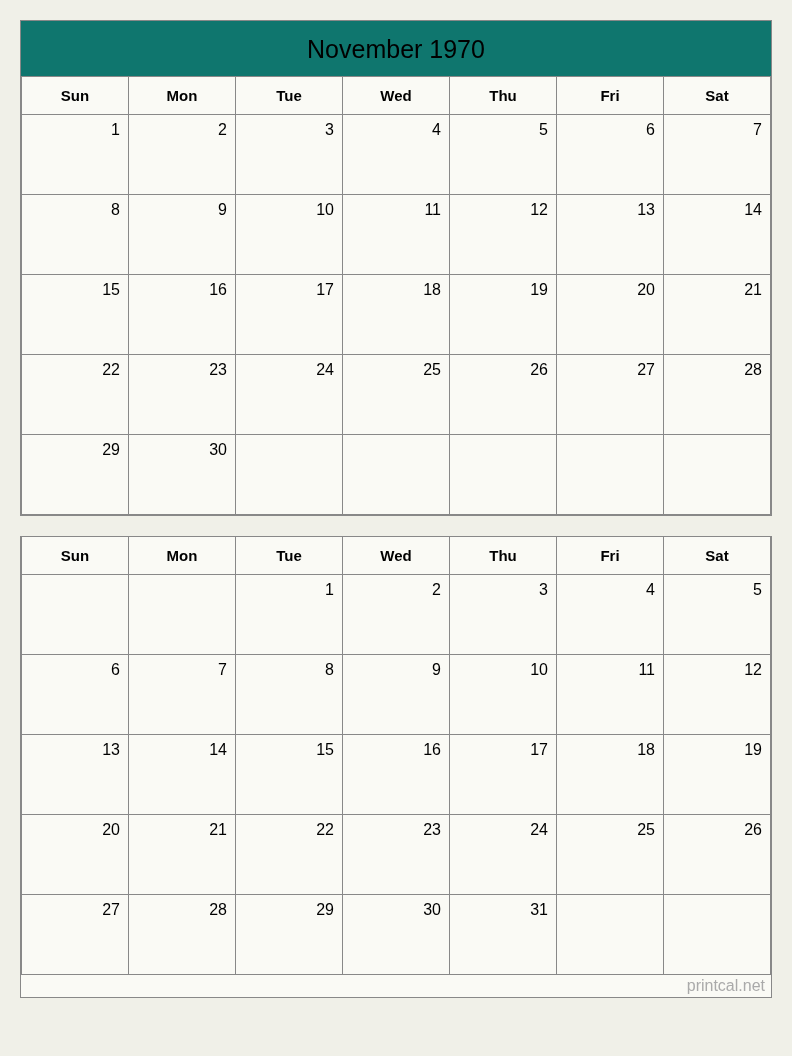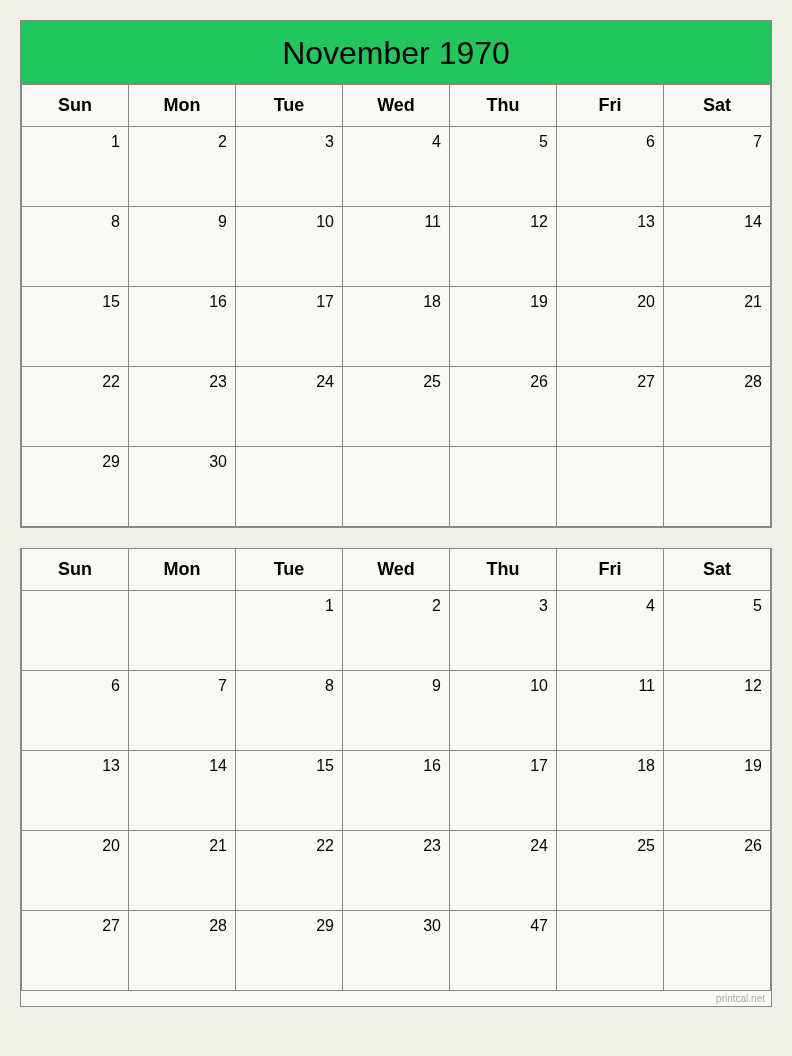--- a/index.html
+++ b/index.html
@@ -14,34 +14,34 @@
       display: flex;
       flex-direction: column;
       gap: 20px;
     }
     .calendar {
       background: #fafaf5;
       border: 1.5px solid #888;
     }
     .calendar-title {
       text-align: center;
-      font-size: 32px;
+      font-size: 25px;
       font-weight: normal;
       padding: 14px 0 12px 0;
       border-bottom: 1.5px solid #888;
-      background: #22c55e;
+      background: #0f766e;
     }
     .calendar-grid {
       display: grid;
       grid-template-columns: repeat(7, 1fr);
       border-left: 1.5px solid #888;
     }
     .day-header {
       text-align: center;
-      font-size: 18px;
+      font-size: 15px;
       font-weight: bold;
       padding: 10px 0;
       border-right: 1.5px solid #888;
       border-bottom: 1.5px solid #888;
       background: #fafaf5;
     }
     .day-cell {
       border-right: 1.5px solid #888;
       border-bottom: 1.5px solid #888;
       height: 80px;
@@ -49,21 +49,21 @@
       vertical-align: top;
       font-size: 16px;
       text-align: right;
       background: #fafaf5;
     }
     .day-cell.empty {
       background: #fafaf5;
     }
     .watermark {
       text-align: right;
-      font-size: 10px;
+      font-size: 16px;
       color: #aaa;
       padding: 2px 6px 2px 0;
     }
   </style>
 </head>
 <body>
 
 <div class="calendar-container">
 
   <div class="calendar">
@@ -160,20 +160,20 @@
       <div class="day-cell">22</div>
       <div class="day-cell">23</div>
       <div class="day-cell">24</div>
       <div class="day-cell">25</div>
       <div class="day-cell">26</div>
 
       <div class="day-cell">27</div>
       <div class="day-cell">28</div>
       <div class="day-cell">29</div>
       <div class="day-cell">30</div>
-      <div class="day-cell">47</div>
+      <div class="day-cell">31</div>
       <div class="day-cell empty"></div>
       <div class="day-cell empty"></div>
     </div>
     <div class="watermark">printcal.net</div>
   </div>
 
 </div>
 
 </body></html>

